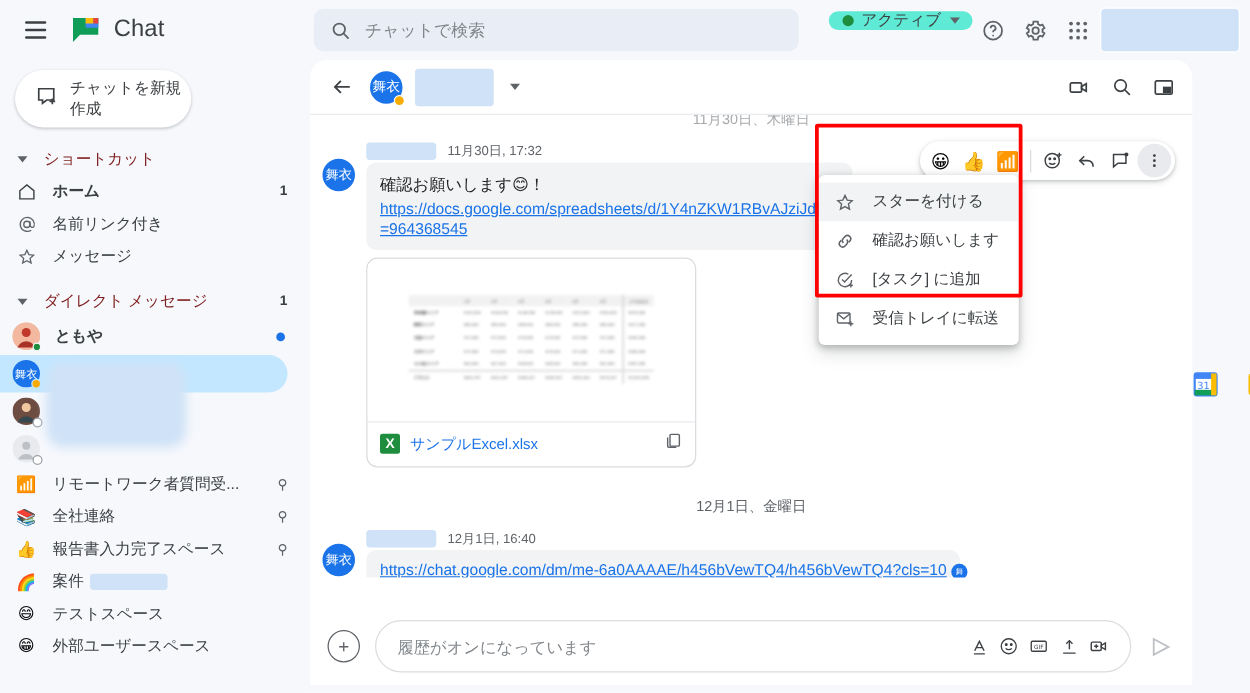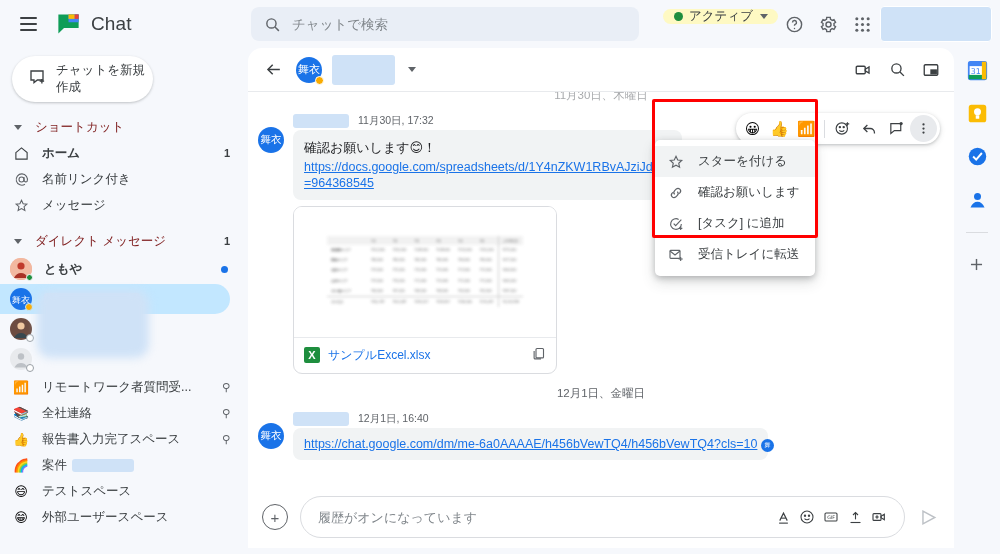--- a/index.html
+++ b/index.html
@@ -34,21 +34,21 @@
   .searchwrap .sicon { width: 17px; height: 17px; flex: 0 0 auto; margin-right: 11px; }
   .searchwrap input {
     border: 0; background: transparent; outline: none; width: 100%;
     font-size: 13.5px; color: #3c4043; font-family: inherit;
   }
   .searchwrap input::placeholder { color: #80868b; }
 
   .status-chip {
     position: absolute; left: 663px; top: 9px; height: 15px;
     display: flex; align-items: center; gap: 6px; padding: 0 10px 0 11px;
-    background: #fef9c3; border-radius: 16px; cursor: pointer;
+    background: #5eead4; border-radius: 16px; cursor: pointer;
   }
   .status-dot { width: 9px; height: 9px; border-radius: 50%; background: #1e8e3e; }
   .status-text { font-size: 12.5px; color: #3c4043; }
   .chev { width: 0; height: 0; border-left: 4px solid transparent; border-right: 4px solid transparent;
           border-top: 5px solid #5f6368; margin-left: 1px; }
 
   .ticon {
     position: absolute; top: 10px; width: 28px; height: 28px;
     display: flex; align-items: center; justify-content: center; border-radius: 50%; cursor: pointer;
   }
@@ -222,21 +222,21 @@
     flex: 1; border: 0; outline: none; background: transparent; font-size: 13px;
     color: #3c4043; font-family: inherit;
   }
   .input-pill input::placeholder { color: #80868b; }
   .cmp-ic { width: 24px; height: 24px; display:flex; align-items:center; justify-content:center; cursor: pointer; }
   .send-btn { width: 28px; height: 28px; margin-left: 9px; display:flex; align-items:center; justify-content:center; cursor: pointer; }
 
   
   .rail {
     position: absolute; right: 0; top: 48px; width: 46px; height: 506px;
-    display: flex; flex-direction: column; align-items: center; padding-top: 12px; gap: 22px;
+    display: flex; flex-direction: row; align-items: center; padding-top: 12px; gap: 22px;
     background: #f6f8fc;
   }
   .rail-ic { width: 21px; height: 21px; cursor: pointer; }
   .rail-div { width: 22px; height: 1px; background: #dadce0; }
 </style>
 </head>
 <body>
 
 <div id="app">
 
@@ -655,21 +655,21 @@
                   <polyline points="3,6 10.5,12 18,6"></polyline>
                 <line x1="19" y1="15" x2="19" y2="21"></line>
                   <line x1="16" y1="18" x2="22" y2="18"></line>
               </svg>
             </span>
             <span class="popup-label">受信トレイに転送</span>
           </div>
         </div>
       </div>
 
-      <div class="date-div" style="margin-top:12px">12月1日、金曜日</div>
+      <div class="date-div" style="margin-top:24px">12月1日、金曜日</div>
 
       <div class="msg">
         <span class="msg-av" style="margin-top:14px">舞衣</span>
         <div class="msg-body">
           <div class="msg-meta">
             <span class="msg-author-redact"></span>
             <span class="msg-time">12月1日, 16:40</span>
           </div>
           <div class="link-bubble">
             <a class="bubble-link">https://chat.google.com/dm/me-6a0AAAAE/h456bVewTQ4/h456bVewTQ4?cls=10</a>

